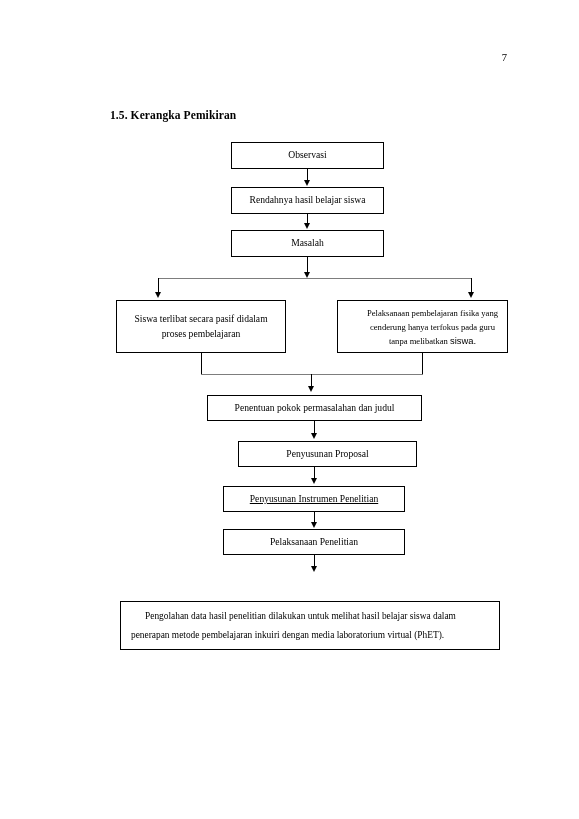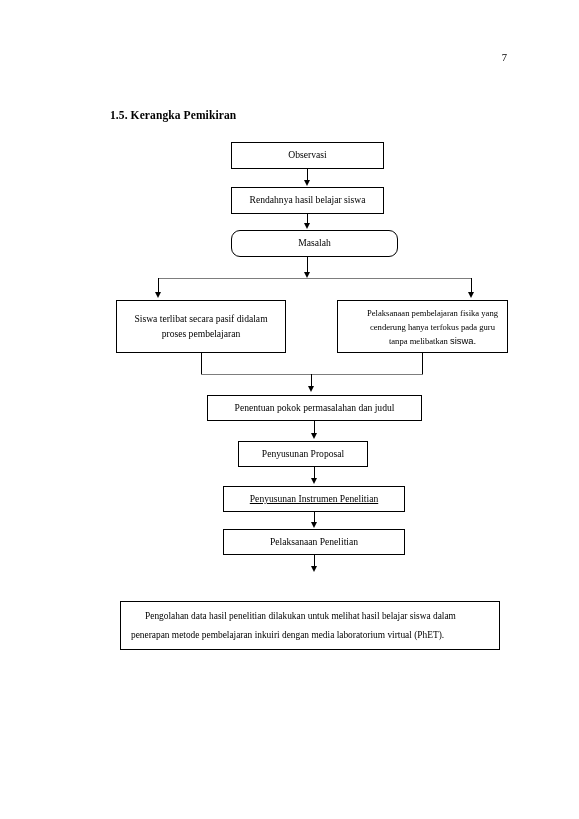--- a/index.html
+++ b/index.html
@@ -68,25 +68,25 @@
     line-height: 14.5px;
     padding: 2px 6px;
   }
   .node .txt {
     display: block;
     width: 100%;
   }
 
   .node-observasi      { left: 231px; top: 142px; width: 153px; height: 27px; }
   .node-rendahnya      { left: 231px; top: 187px; width: 153px; height: 27px; }
-  .node-masalah        { left: 231px; top: 230px; width: 167px; height: 27px; border-radius: 9px; }
+  .node-masalah        { left: 231px; top: 230px; width: 153px; height: 27px; }
   .node-pasif          { left: 116px; top: 300px; width: 170px; height: 53px; }
   .node-fisika         { left: 337px; top: 300px; width: 171px; height: 53px; font-size: 8.6px; line-height: 14px; padding-left: 26px; }
   .node-penentuan      { left: 207px; top: 395px; width: 215px; height: 26px; }
-  .node-proposal       { left: 238px; top: 441px; width: 130px; height: 26px; }
+  .node-proposal       { left: 238px; top: 441px; width: 179px; height: 26px; }
   .node-instrumen      { left: 223px; top: 486px; width: 182px; height: 26px; text-decoration: underline; }
   .node-pelaksanaan    { left: 223px; top: 529px; width: 182px; height: 26px; }
   .node-pengolahan     { left: 120px; top: 601px; width: 380px; height: 49px; font-size: 9.4px; line-height: 19px; padding: 2px 10px; }
 
   .node-pengolahan .txt { text-align: left; text-indent: 14px; }
 
   
   .sans-run {
     font-family: "Liberation Sans", "DejaVu Sans", sans-serif;
     font-size: 9.4px;

